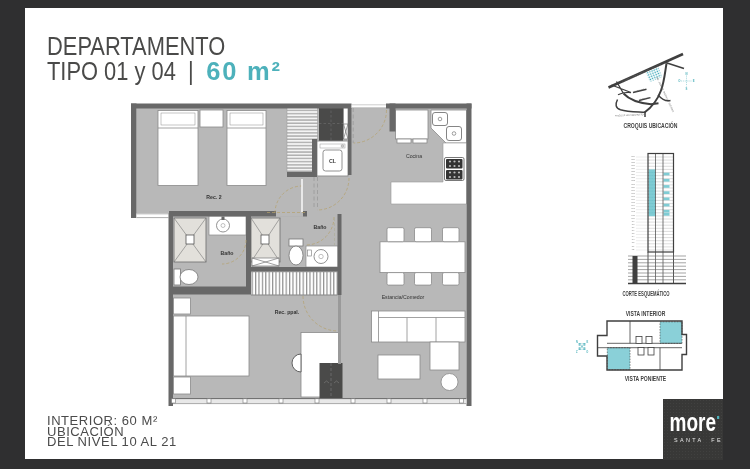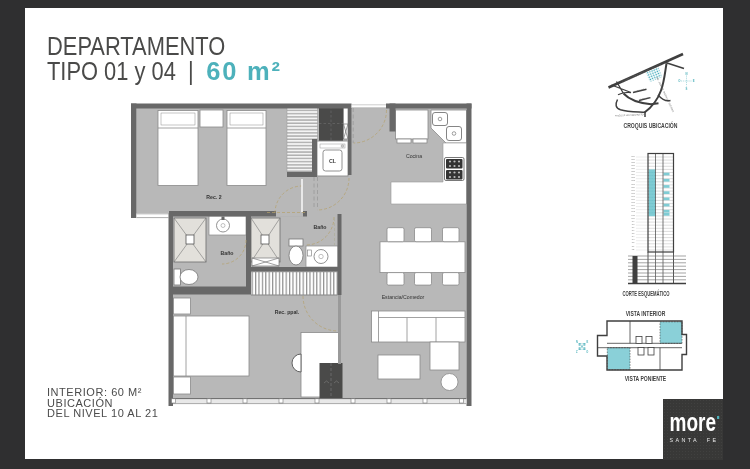--- a/index.html
+++ b/index.html
@@ -1,21 +1,21 @@
 <!DOCTYPE html>
 <html><head>
 <meta charset="utf-8">
 <style>
   html,body{margin:0;padding:0;width:750px;height:469px;background:#2f2f30;overflow:hidden;}
   body{font-family:"Liberation Sans",sans-serif;position:relative;}
   .page{position:absolute;left:25px;top:8px;width:698px;height:451px;background:#ffffff;}
   .title{position:absolute;left:47px;top:33.5px;font-size:25px;line-height:25.5px;color:#4a4a49;letter-spacing:0px;transform:scaleX(0.875);transform-origin:0 0;white-space:nowrap;}
   .title .teal{color:#4db1bb;font-weight:bold;letter-spacing:1.8px;font-size:26px;display:inline-block;transform:scaleX(1.12);transform-origin:0 50%;}
-  .info{position:absolute;left:47px;top:387px;font-size:11px;line-height:10.7px;color:#4b4b4b;letter-spacing:0.55px;}
-  .logo{position:absolute;left:663px;top:399px;width:60px;height:61px;background:#383837;background-image:radial-gradient(#414140 0.6px,transparent 0.7px);background-size:3px 3px;text-align:center;}
+  .info{position:absolute;left:47px;top:416px;font-size:13px;line-height:10.7px;color:#4b4b4b;letter-spacing:0.55px;}
+  .logo{position:absolute;left:663px;top:399px;width:60px;height:61px;background:#383837;background-image:radial-gradient(#414140 0.6px,transparent 0.7px);background-size:3px 3px;text-align:right;}
   .logo .more{margin-top:11.5px;left:-2.5px;font-size:26px;font-weight:bold;color:#ffffff;letter-spacing:0px;line-height:22px;position:relative;display:inline-block;transform:scaleX(0.73);transform-origin:50% 0;}
   .logo .dot{position:absolute;right:-4.5px;top:5px;width:3px;height:3px;background:#4db1bb;}
   .logo .sf{font-size:5.4px;color:#e9e9e9;letter-spacing:2.4px;margin-top:2px;margin-left:2px;}
   svg{position:absolute;left:0;top:0;}
   text{font-family:"Liberation Sans",sans-serif;}
 </style>
 </head>
 <body>
 
 <div class="page"></div>

